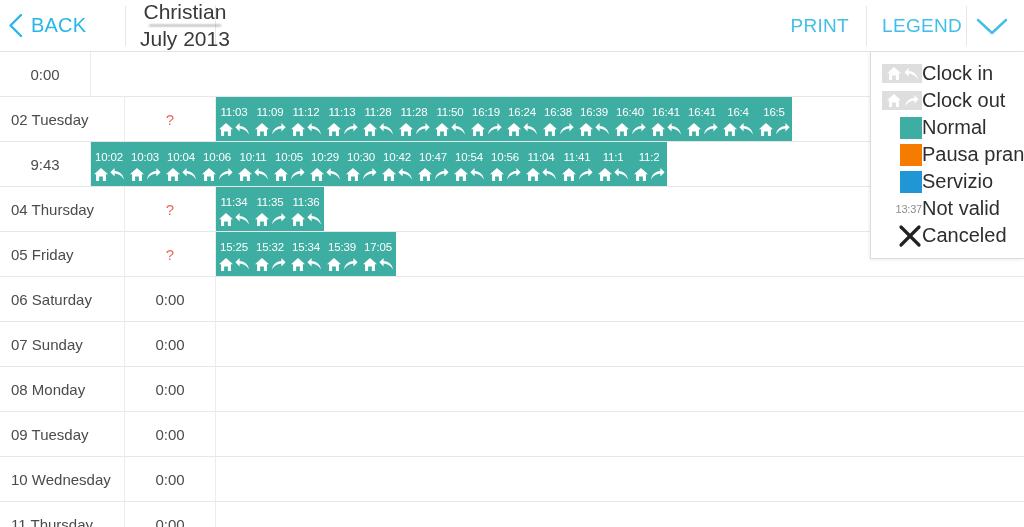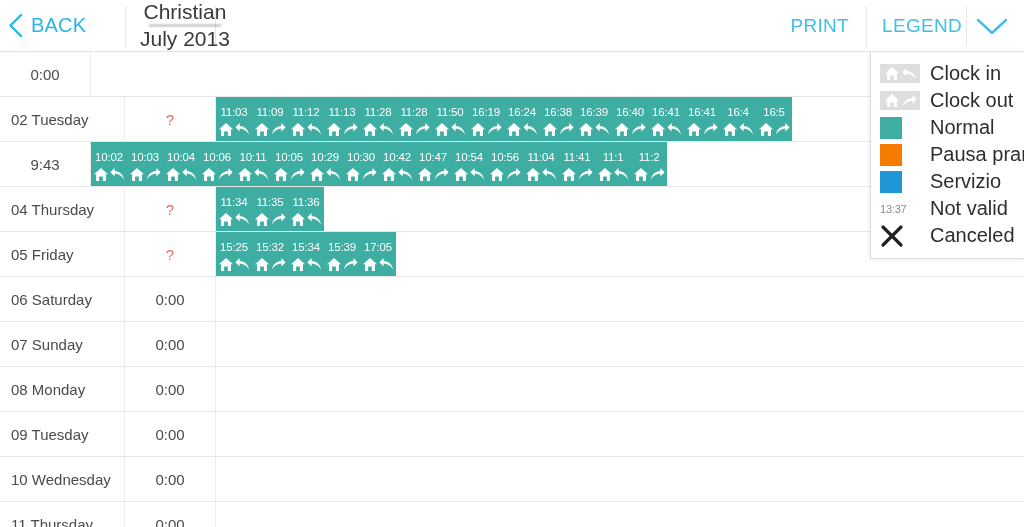--- a/index.html
+++ b/index.html
@@ -203,22 +203,21 @@
     display: flex;
     align-items: center;
     height: 27px;
     padding-left: 9px;
   }
   .legend-key {
     width: 42px;
     flex: 0 0 42px;
     display: flex;
     align-items: center;
-    justify-content: flex-start;
-    margin-right: 8px;
+    justify-content: flex-end;
   }
   .swatch {
     width: 22px; height: 22px;
     display: block;
   }
   .key-icons {
     background: #dedede;
     width: 40px; height: 19px;
     display: flex;
     align-items: center;

